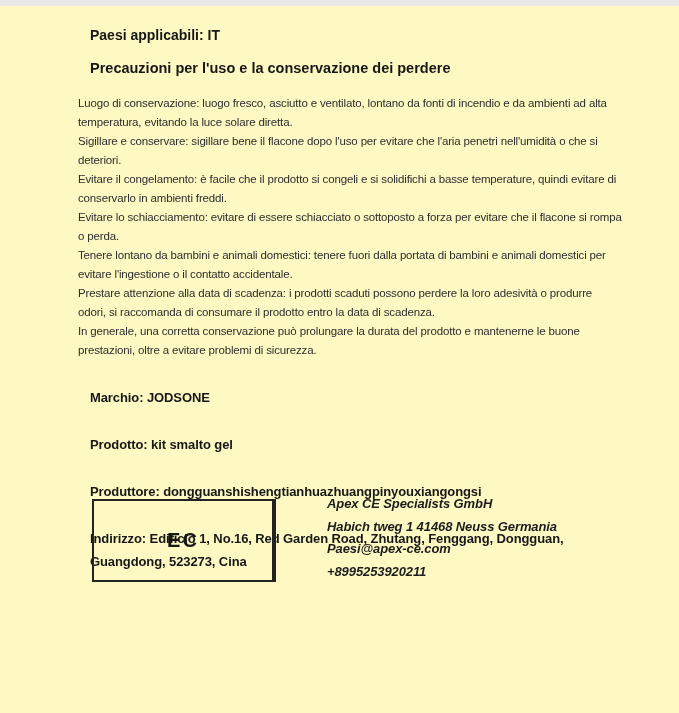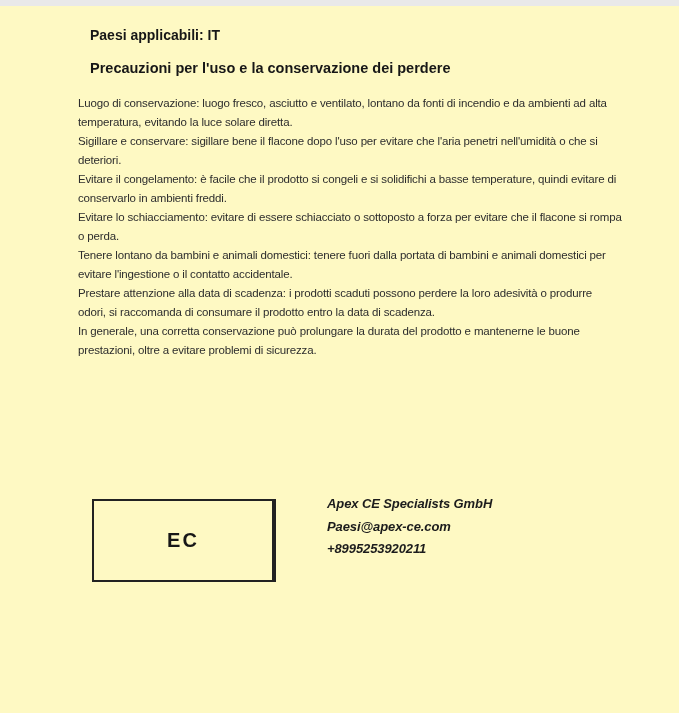--- a/index.html
+++ b/index.html
@@ -66,27 +66,35 @@
 conservarlo in ambienti freddi.
 Evitare lo schiacciamento: evitare di essere schiacciato o sottoposto a forza per evitare che il flacone si rompa
 o perda.
 Tenere lontano da bambini e animali domestici: tenere fuori dalla portata di bambini e animali domestici per
 evitare l'ingestione o il contatto accidentale.
 Prestare attenzione alla data di scadenza: i prodotti scaduti possono perdere la loro adesività o produrre
 odori, si raccomanda di consumare il prodotto entro la data di scadenza.
 In generale, una corretta conservazione può prolungare la durata del prodotto e mantenerne le buone
 prestazioni, oltre a evitare problemi di sicurezza.</div>
 
+  <div class="product">
+    <div>Marchio: JODSONE</div>
+    <div>Prodotto: kit smalto gel</div>
+    <div>Produttore: dongguanshishengtianhuazhuangpinyouxiangongsi</div>
+    <div>Indirizzo: Edificio 1, No.16, Red Garden Road, Zhutang, Fenggang, Dongguan,
+Guangdong, 523273, Cina</div>
+  </div>
 
   <div class="ecrep">
     <div class="cell first">EC</div>
   </div>
 
   <div class="contact">
     <div>Apex CE Specialists GmbH</div>
+    <div>Habich tweg 1 41468 Neuss Germania</div>
     <div>Paesi@apex-ce.com</div>
     <div>+8995253920211</div>
   </div>
 
   <div class="icons">
 
     
 
     
 

